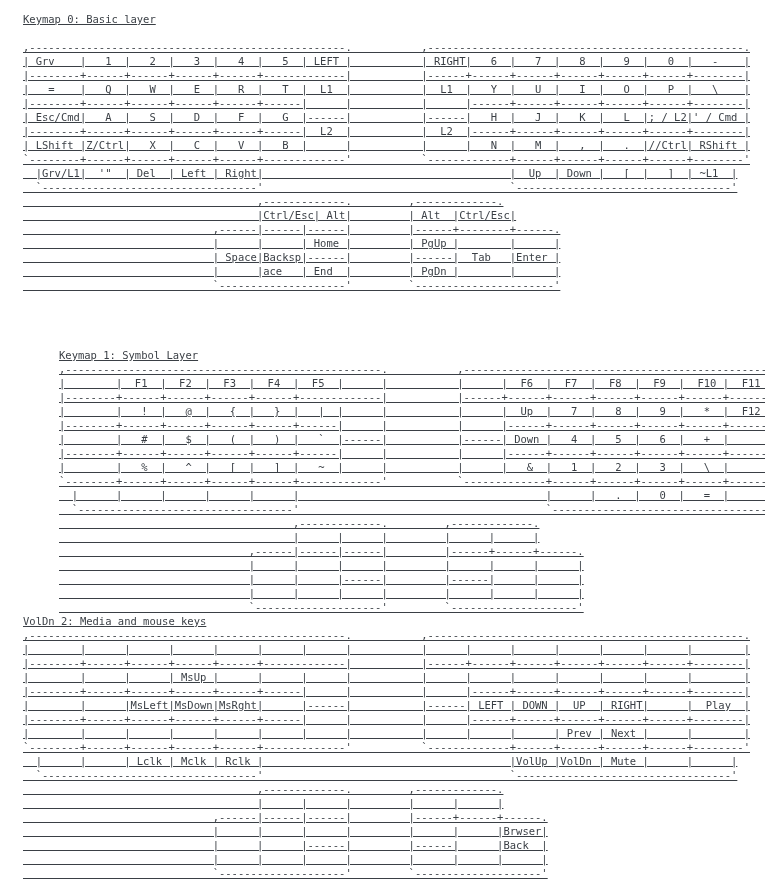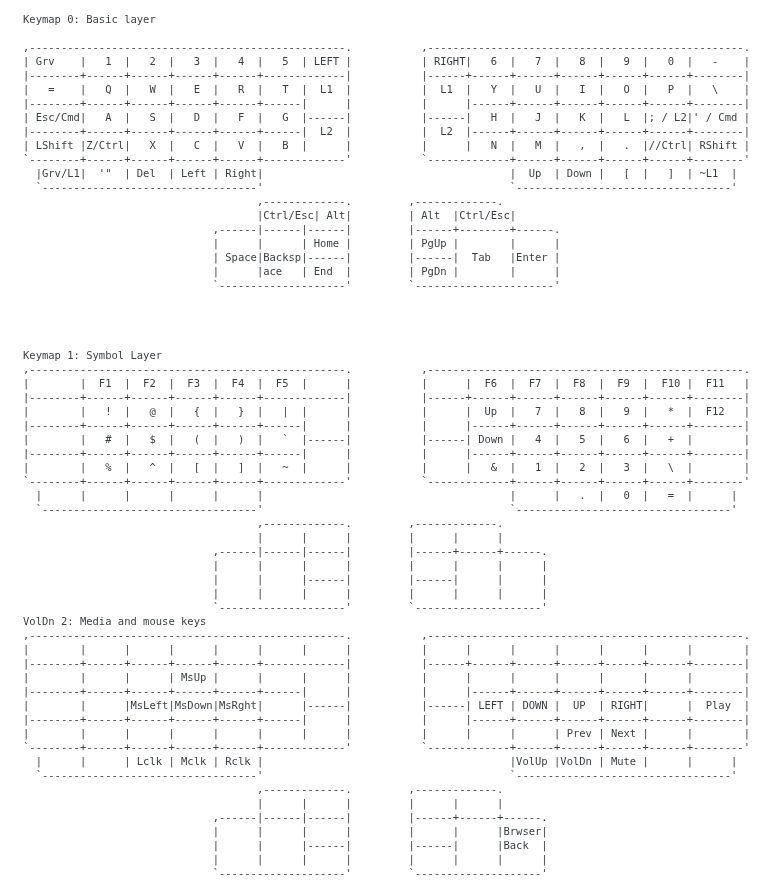--- a/index.html
+++ b/index.html
@@ -9,31 +9,32 @@
   }
   body {
     width: 765px;
     height: 883px;
     overflow: hidden;
   }
   .doc {
     padding: 12px 0 0 23px;
     font-family: "DejaVu Sans Mono", "Liberation Mono", monospace;
     color: #3a3f45;
+    text-decoration: underline;
   }
   .doc pre {
     margin: 0;
     font-family: "DejaVu Sans Mono", "Liberation Mono", monospace;
     font-size: 10.5px;
     line-height: 14px;
     white-space: pre;
     color: #3a3f45;
   }
   .art-gap { margin-top: 14px !important; }   
-  .gap-large { margin-top: 56px; }            
+  .gap-large { margin-top: 56px; margin-left: 36px; }            
   section.keymap { display: block; }
 </style>
 </head>
 <body>
 
 <div class="doc">
 
   <section class="keymap">
     <pre class="title">Keymap 0: Basic layer</pre>
     <pre class="art art-gap">,--------------------------------------------------.           ,--------------------------------------------------.

